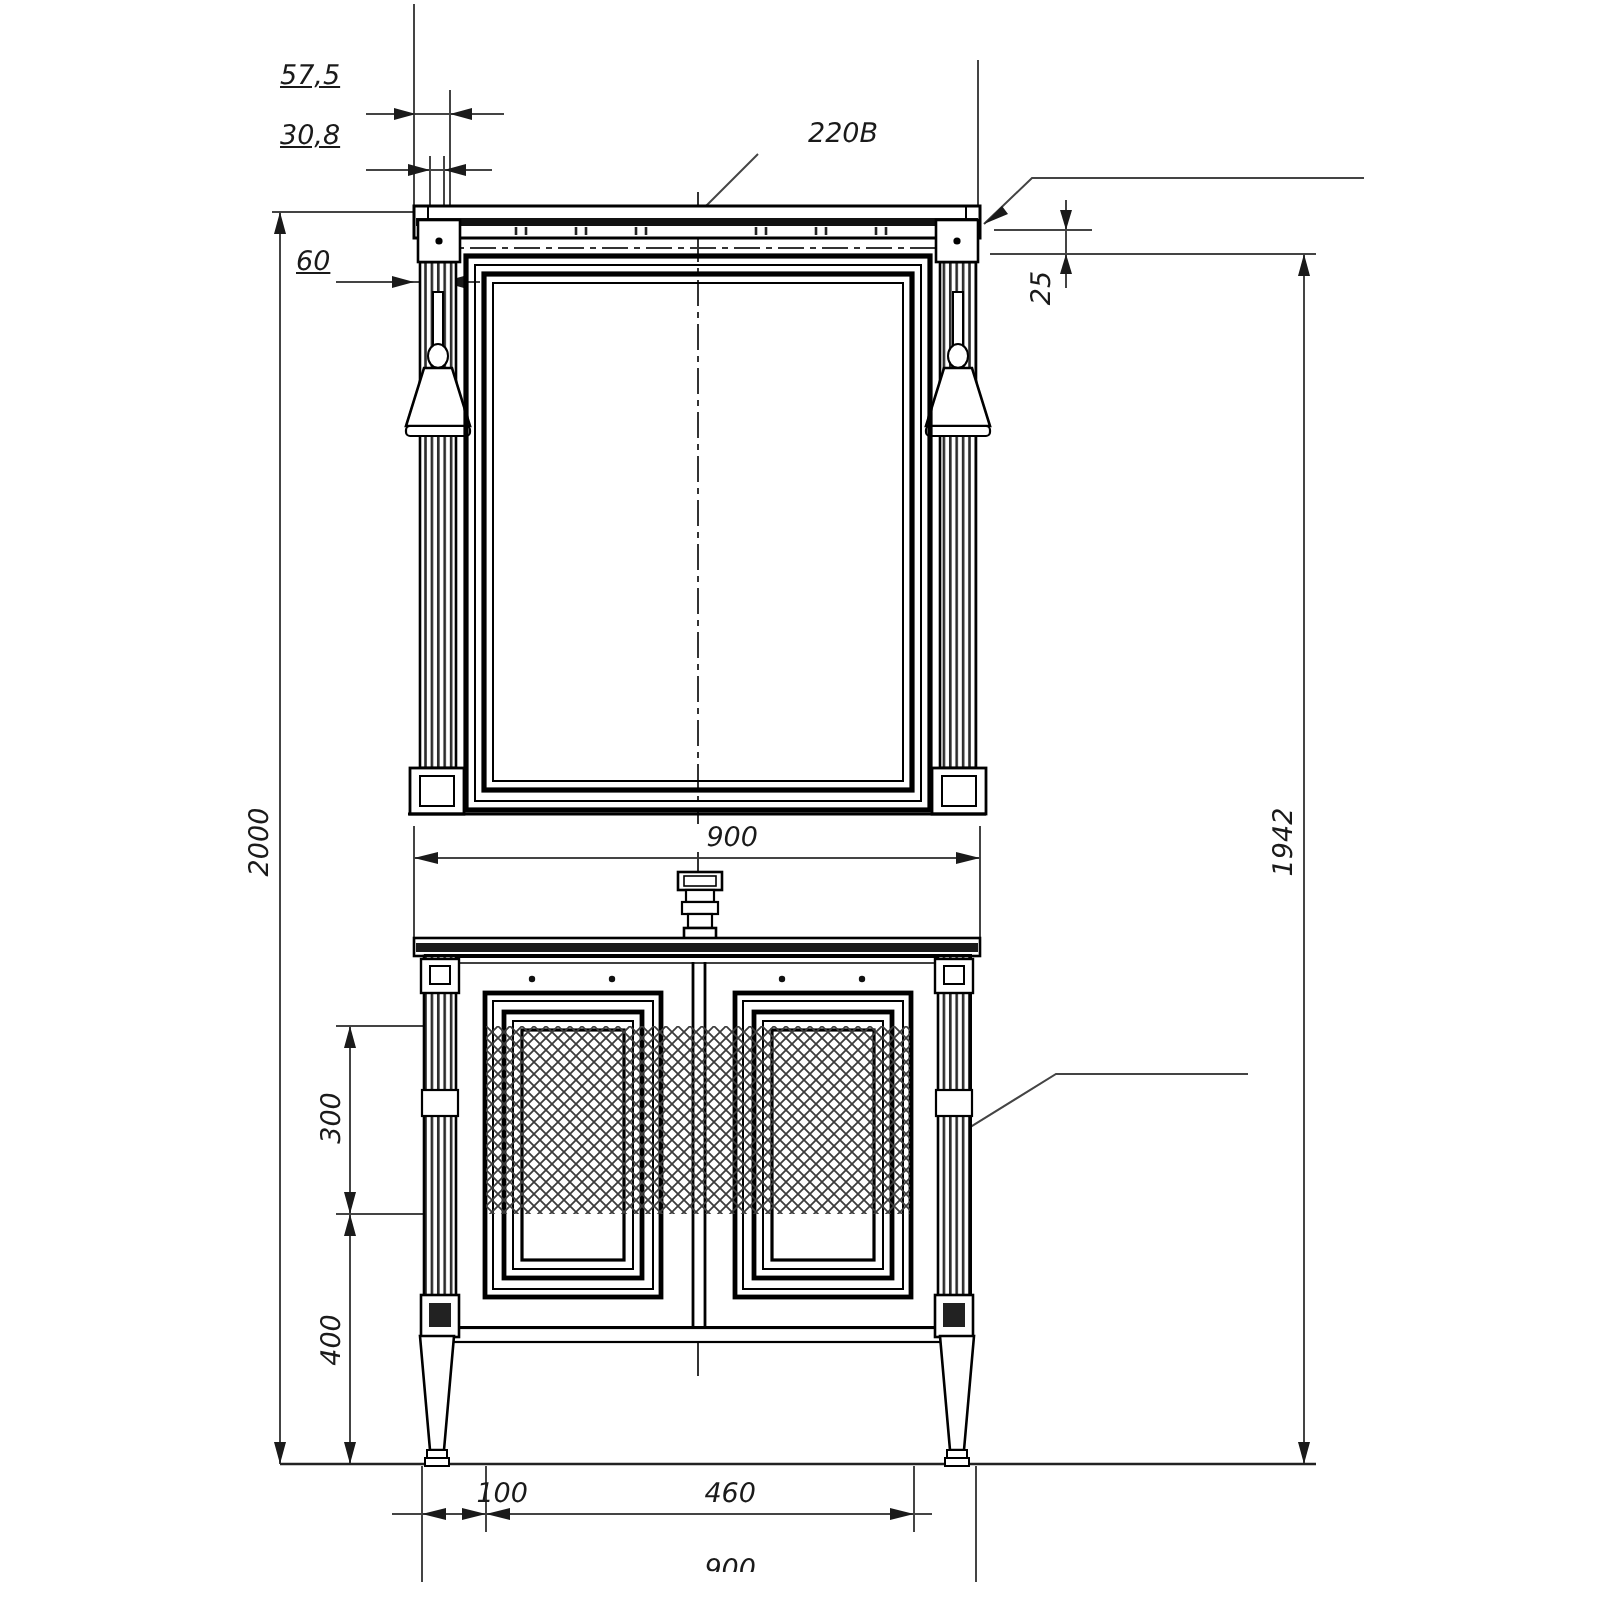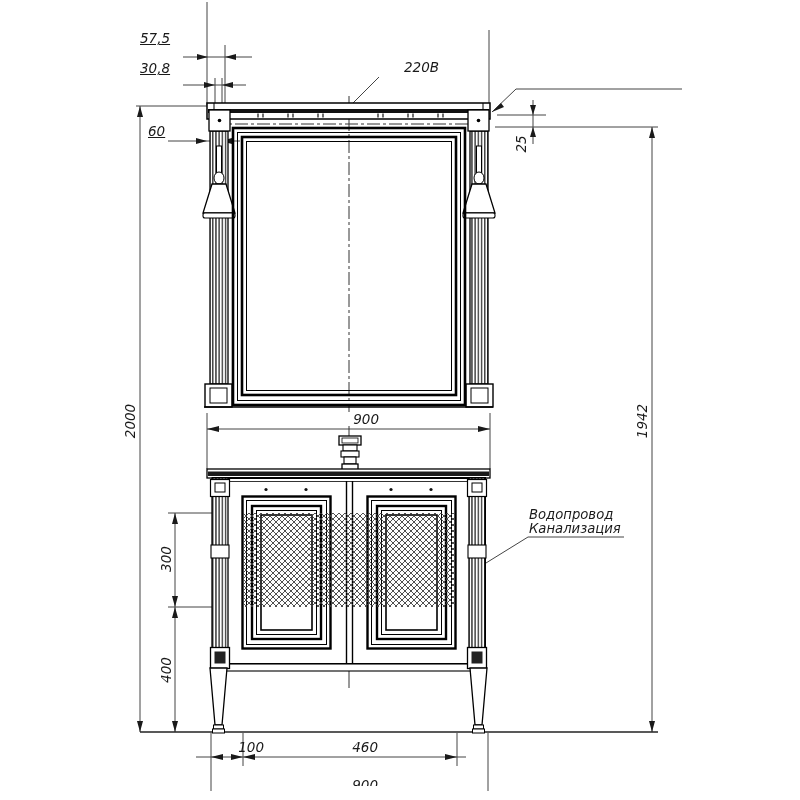--- a/index.html
+++ b/index.html
@@ -270,24 +270,20 @@
 
 <div class="txt" style="left:376px;top:60px;margin-left:28px;">220В</div>
 
 
 <div class="txt rot" style="left:491px;top:135px;">25</div>
 <div class="txt rot" style="left:100px;top:412px;">2000</div>
 <div class="txt rot" style="left:612px;top:412px;">1942</div>
 
 <div class="txt calign whitebg" style="left:322px;top:412px;">900</div>
 
-<div class="txt callout" style="left:529px;top:508px;">
-  <div>Водопровод</div>
-  <div>Канализация</div>
-</div>
 
 <div class="txt rot" style="left:136px;top:550px;">300</div>
 <div class="txt rot" style="left:136px;top:661px;">400</div>
 
 <div class="txt calign" style="left:208px;top:740px;width:56px;">100</div>
 <div class="txt calign" style="left:322px;top:740px;">460</div>
 
 <div class="txt calign clipped" style="left:322px;top:778px;">900</div>
 
 </div>

